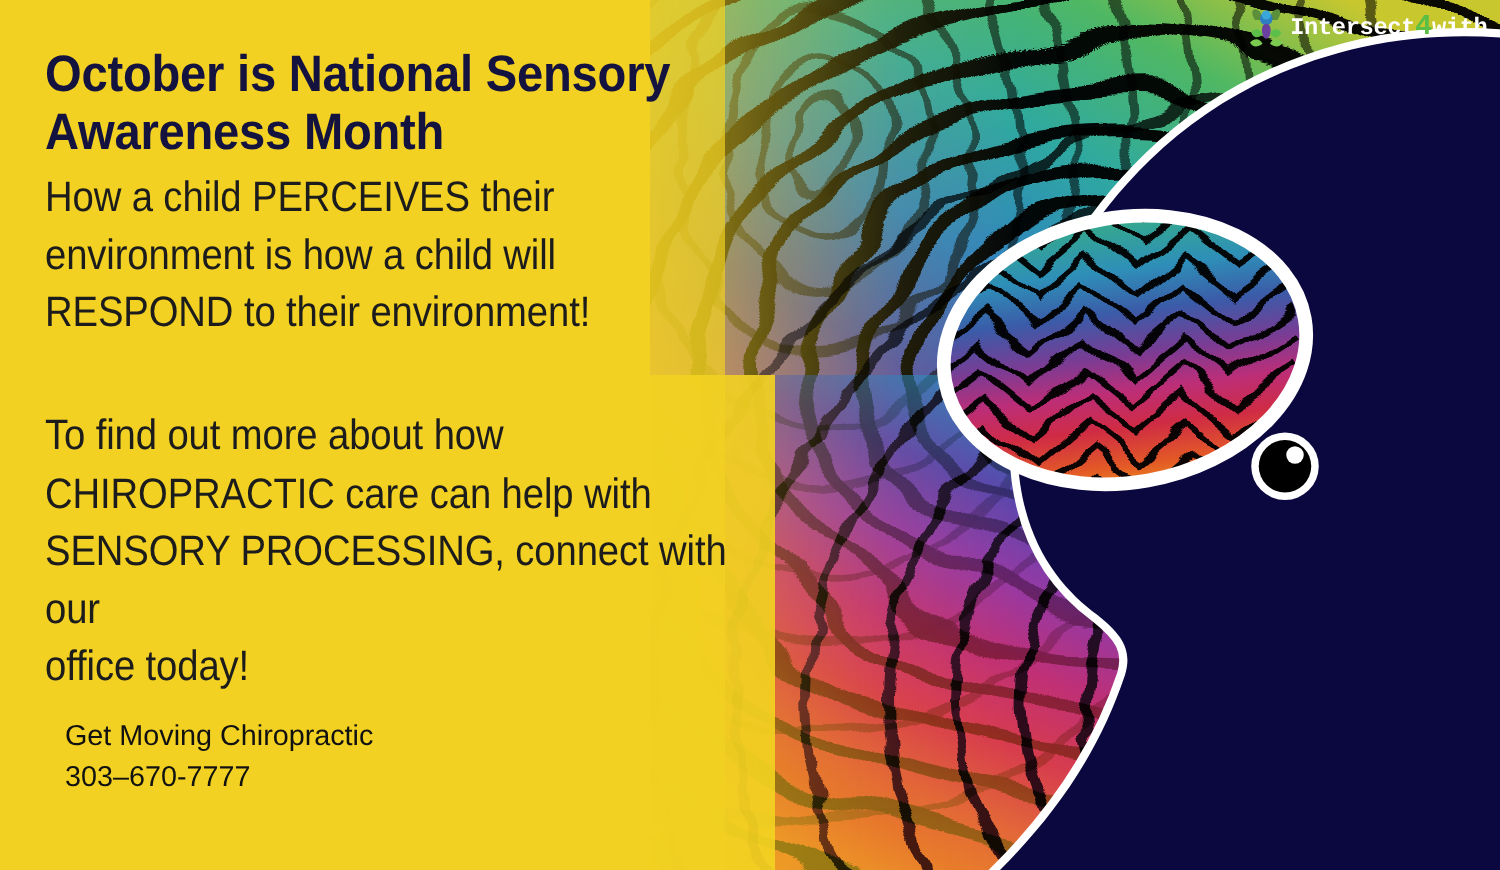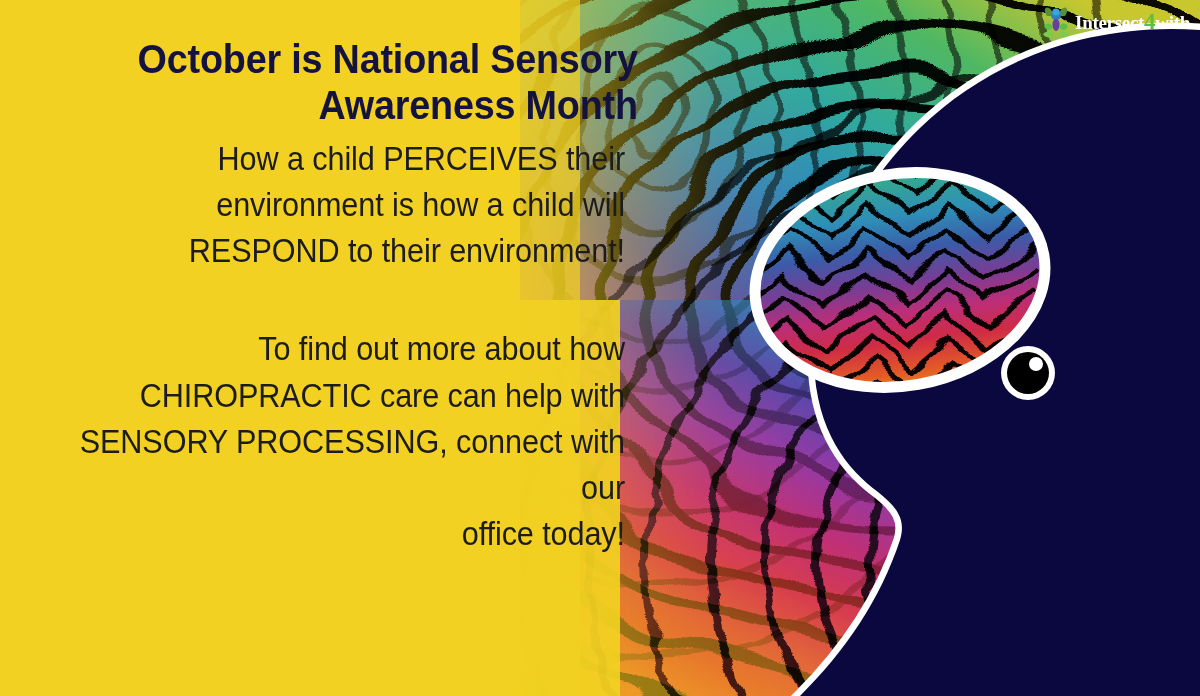--- a/index.html
+++ b/index.html
@@ -8,24 +8,23 @@
     width:1200px;height:696px;
     overflow:hidden;
     background:#F2D122;
     font-family:"Liberation Sans", sans-serif;
   }
   #art{position:absolute;inset:0;width:1200px;height:696px;}
 
   
   .textcol{
     position:absolute;
-    left:49px; top:36px;
+    left:36px; top:36px;
     width:640px;
     z-index:5;
-    text-align:right;
   }
   .headline{
     color:#14123F;
     font-family:"Liberation Sans Narrow","Liberation Sans",sans-serif;
     font-weight:bold;
     font-size:41px;
     line-height:1.13;
     letter-spacing:-0.2px;
     transform:scaleX(0.92);
     transform-origin:left top;
@@ -59,21 +58,21 @@
   
   .logo{
     position:absolute;
     right:10px; top:4px;
     z-index:6;
     display:flex;
     align-items:center;
     gap:4px;
   }
   .logo-word{
-    font-family:Liberation Serif, serif;
+    font-family:Liberation Mono, monospace;
     font-weight:bold;
     font-size:19px;
     color:#ffffff;
     letter-spacing:-0.3px;
     line-height:1;
     display:flex;
     align-items:baseline;
   }
   .logo-word .four{
     color:#5BBF45;
@@ -312,20 +311,22 @@
 RESPOND to their environment!</p>
 
     <div class="gap"></div>
 
     <p class="para para--2">To find out more about how
 CHIROPRACTIC care can help with
 SENSORY PROCESSING, connect with our
 office today!</p>
   </div>
 
+  <div class="footer">Get Moving Chiropractic
+303–670-7777</div>
 
   <div class="logo">
     <svg width="30" height="34" viewBox="0 0 30 34">
       <path d="M6,12 C2,6 4,2 8,4 C11,5.5 12,9 12,12 Z" fill="#5B8F3A"></path>
       <path d="M24,12 C28,6 26,2 22,4 C19,5.5 18,9 18,12 Z" fill="#5B8F3A"></path>
       <path d="M15,6 C18,6 20,8 20,11 C20,14 18,16 15,16 C12,16 10,14 10,11 C10,8 12,6 15,6 Z" fill="#2E7FC2"></path>
       <circle cx="15" cy="8" r="3.6" fill="#3AA7D9"></circle>
       <path d="M15,15 C17,15 18.5,17 18.5,20 C18.5,24 17,27 15,27 C13,27 11.5,24 11.5,20 C11.5,17 13,15 15,15 Z" fill="#6B3FA0"></path>
       <path d="M3,22 C6,18 10,19 12,23 C9,27 5,27 3,22 Z" fill="#5CBF4A"></path>
       <path d="M27,22 C24,18 20,19 18,23 C21,27 25,27 27,22 Z" fill="#5CBF4A"></path>

